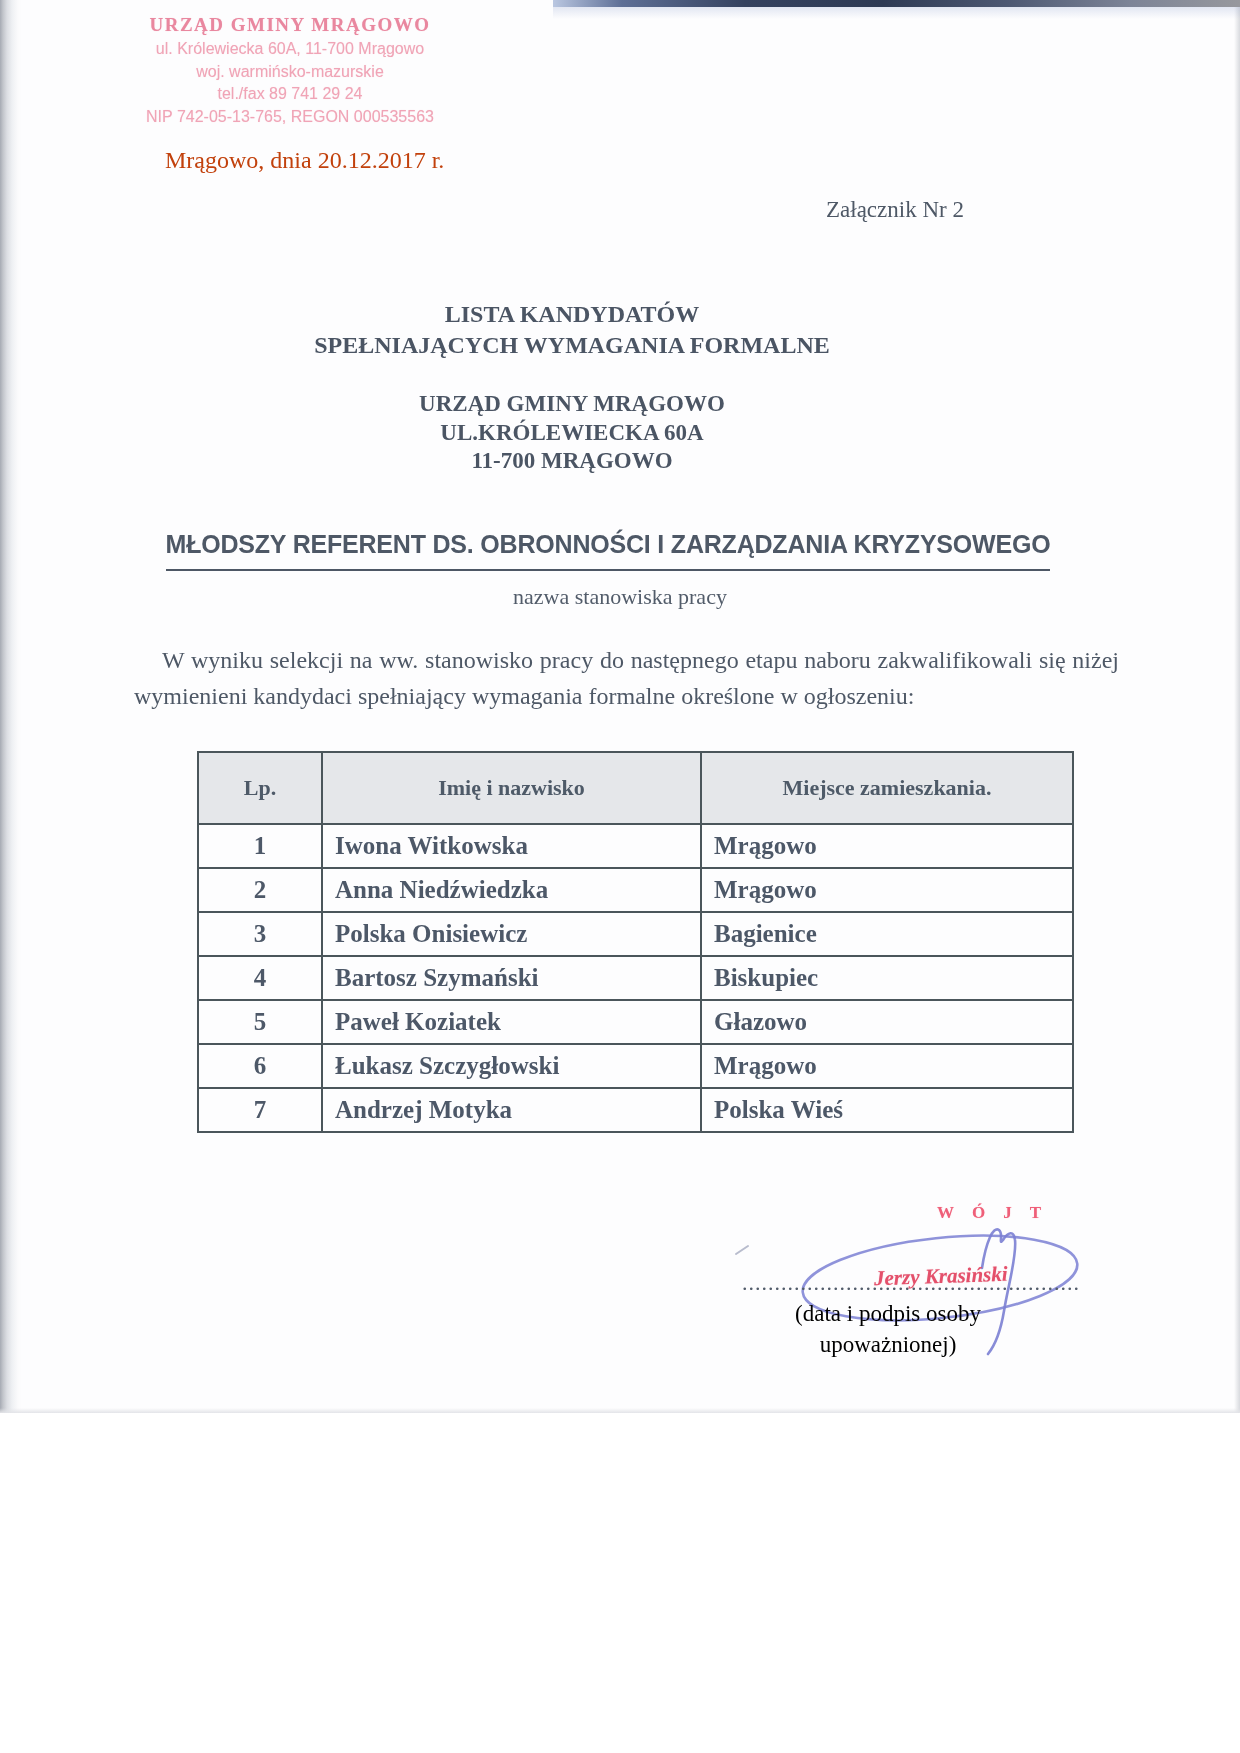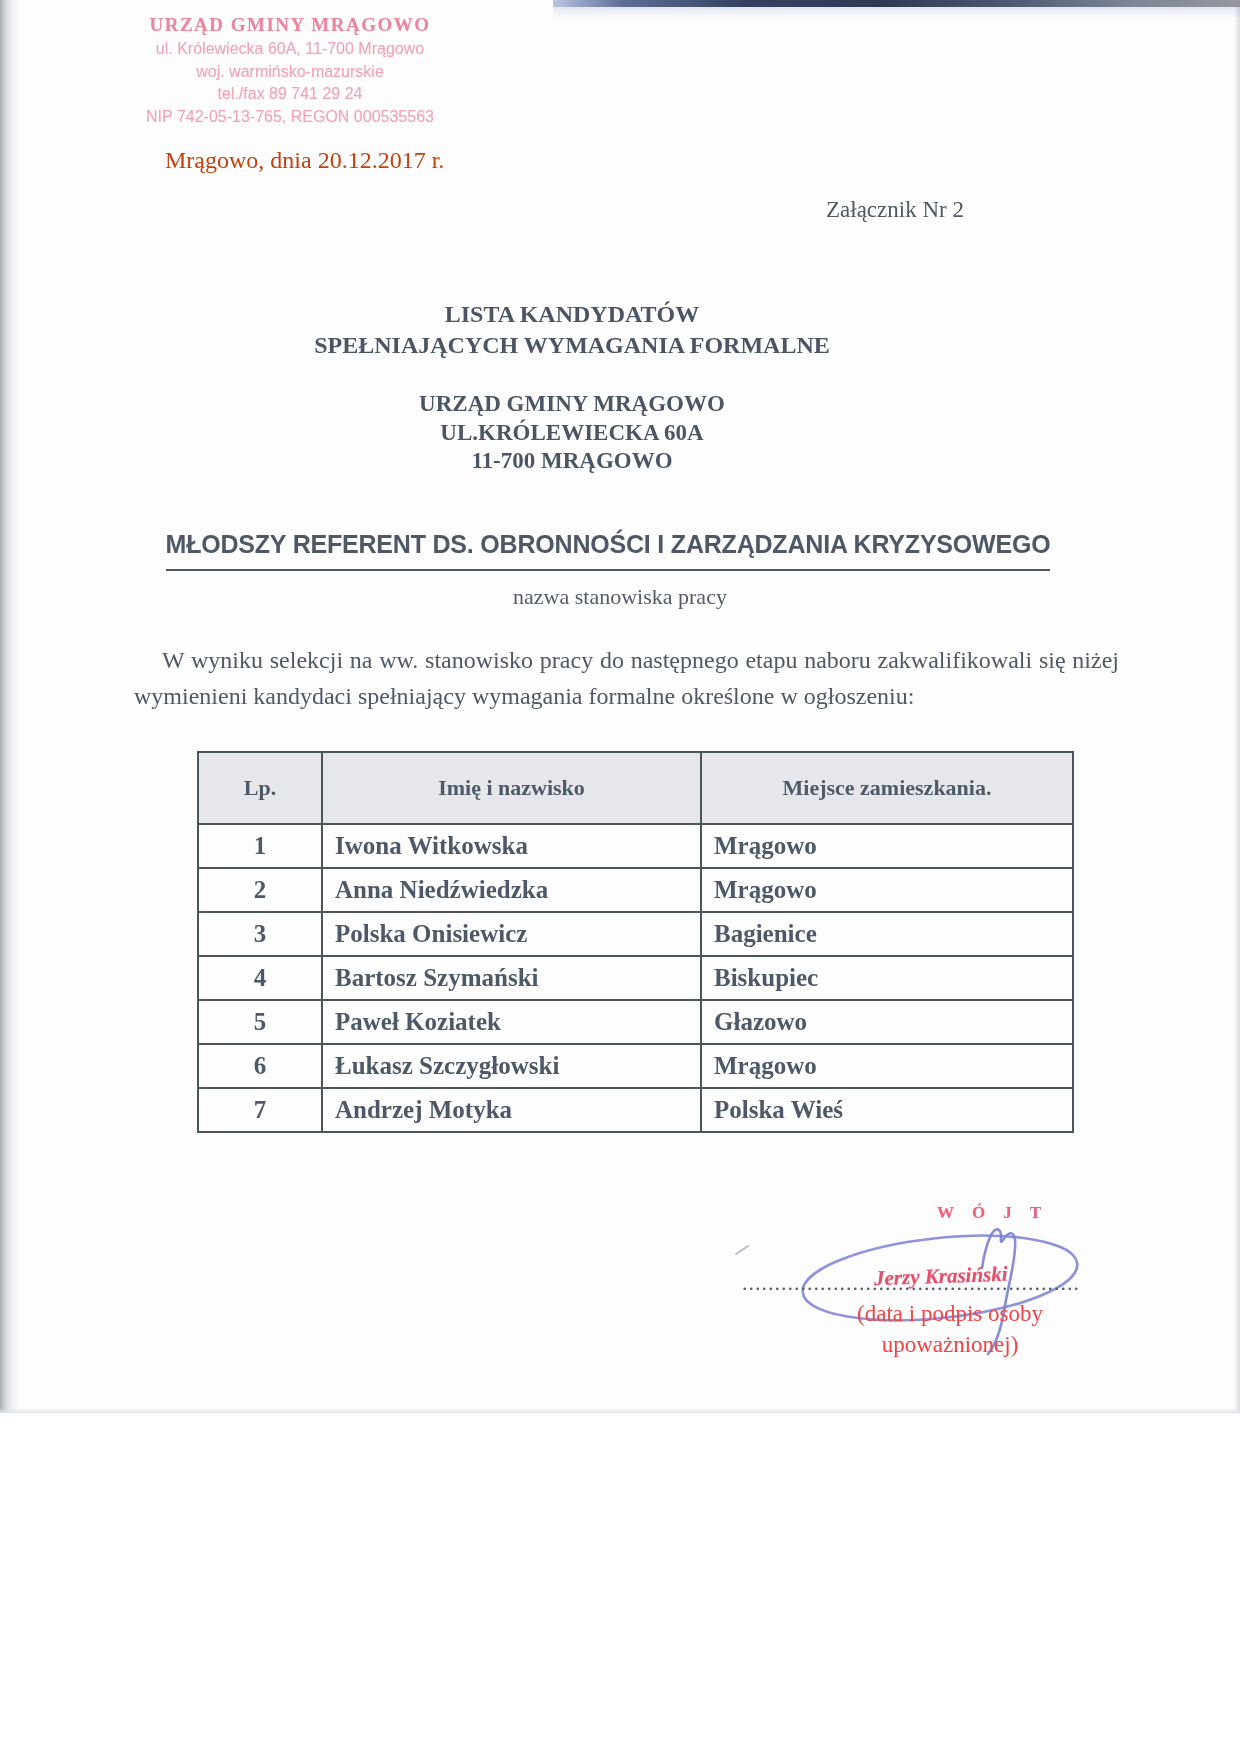--- a/index.html
+++ b/index.html
@@ -59,22 +59,22 @@
   td.lp{background:#e9ebee;text-align:center;font-size:24px;}
   td.nm,td.rs{padding-left:12px;text-align:left;}
 
   
   .mayor-title{position:absolute;left:908px;top:1203px;font-weight:bold;font-size:17px;
     letter-spacing:18px;color:#ef5f79;text-shadow:0 0 1px rgba(239,95,121,.4);margin-left:29px;}
   .dots{position:absolute;left:742px;top:1270px;width:338px;height:28px;overflow:hidden;
     white-space:nowrap;font-size:22px;letter-spacing:1px;color:#535d6b;}
   .signed-name{position:absolute;left:874px;top:1264px;font-style:italic;font-weight:bold;
     font-size:21px;color:#e4506b;transform:rotate(-2deg);text-shadow:0 0 1px rgba(228,80,107,.45);}
-  .sig-caption{position:absolute;left:794px;top:1298px;width:312px;text-align:center;
-    font-size:23px;line-height:31px;color:#ef4444;}
+  .sig-caption{position:absolute;left:732px;top:1298px;width:312px;text-align:center;
+    font-size:23px;line-height:31px;color:#000000;}
   .pen{position:absolute;left:690px;top:1216px;}
 </style>
 </head>
 <body>
 
 <div class="page">
 
   <div class="edge-left"></div>
   <div class="edge-right"></div>
   <div class="edge-bottom"></div>

